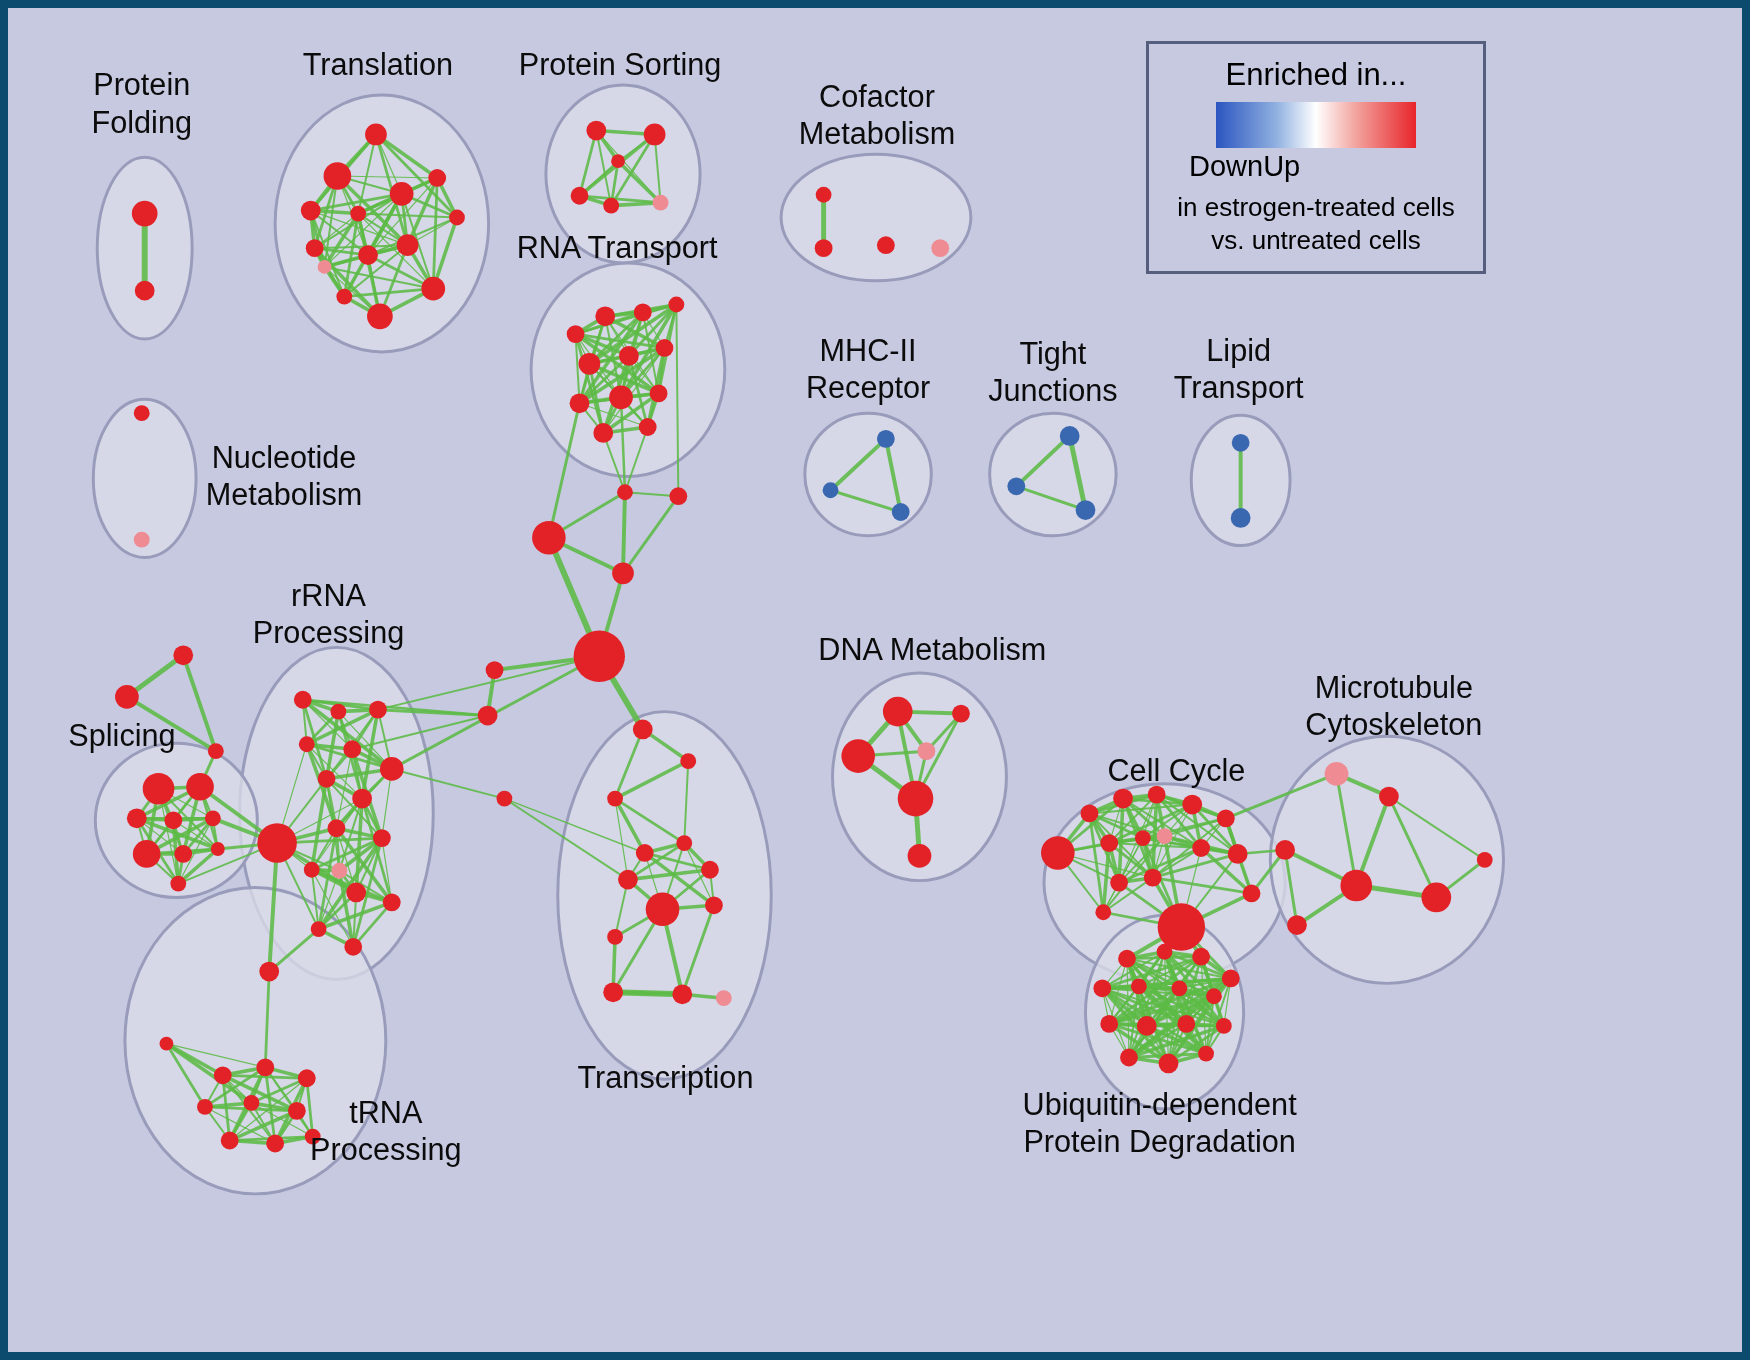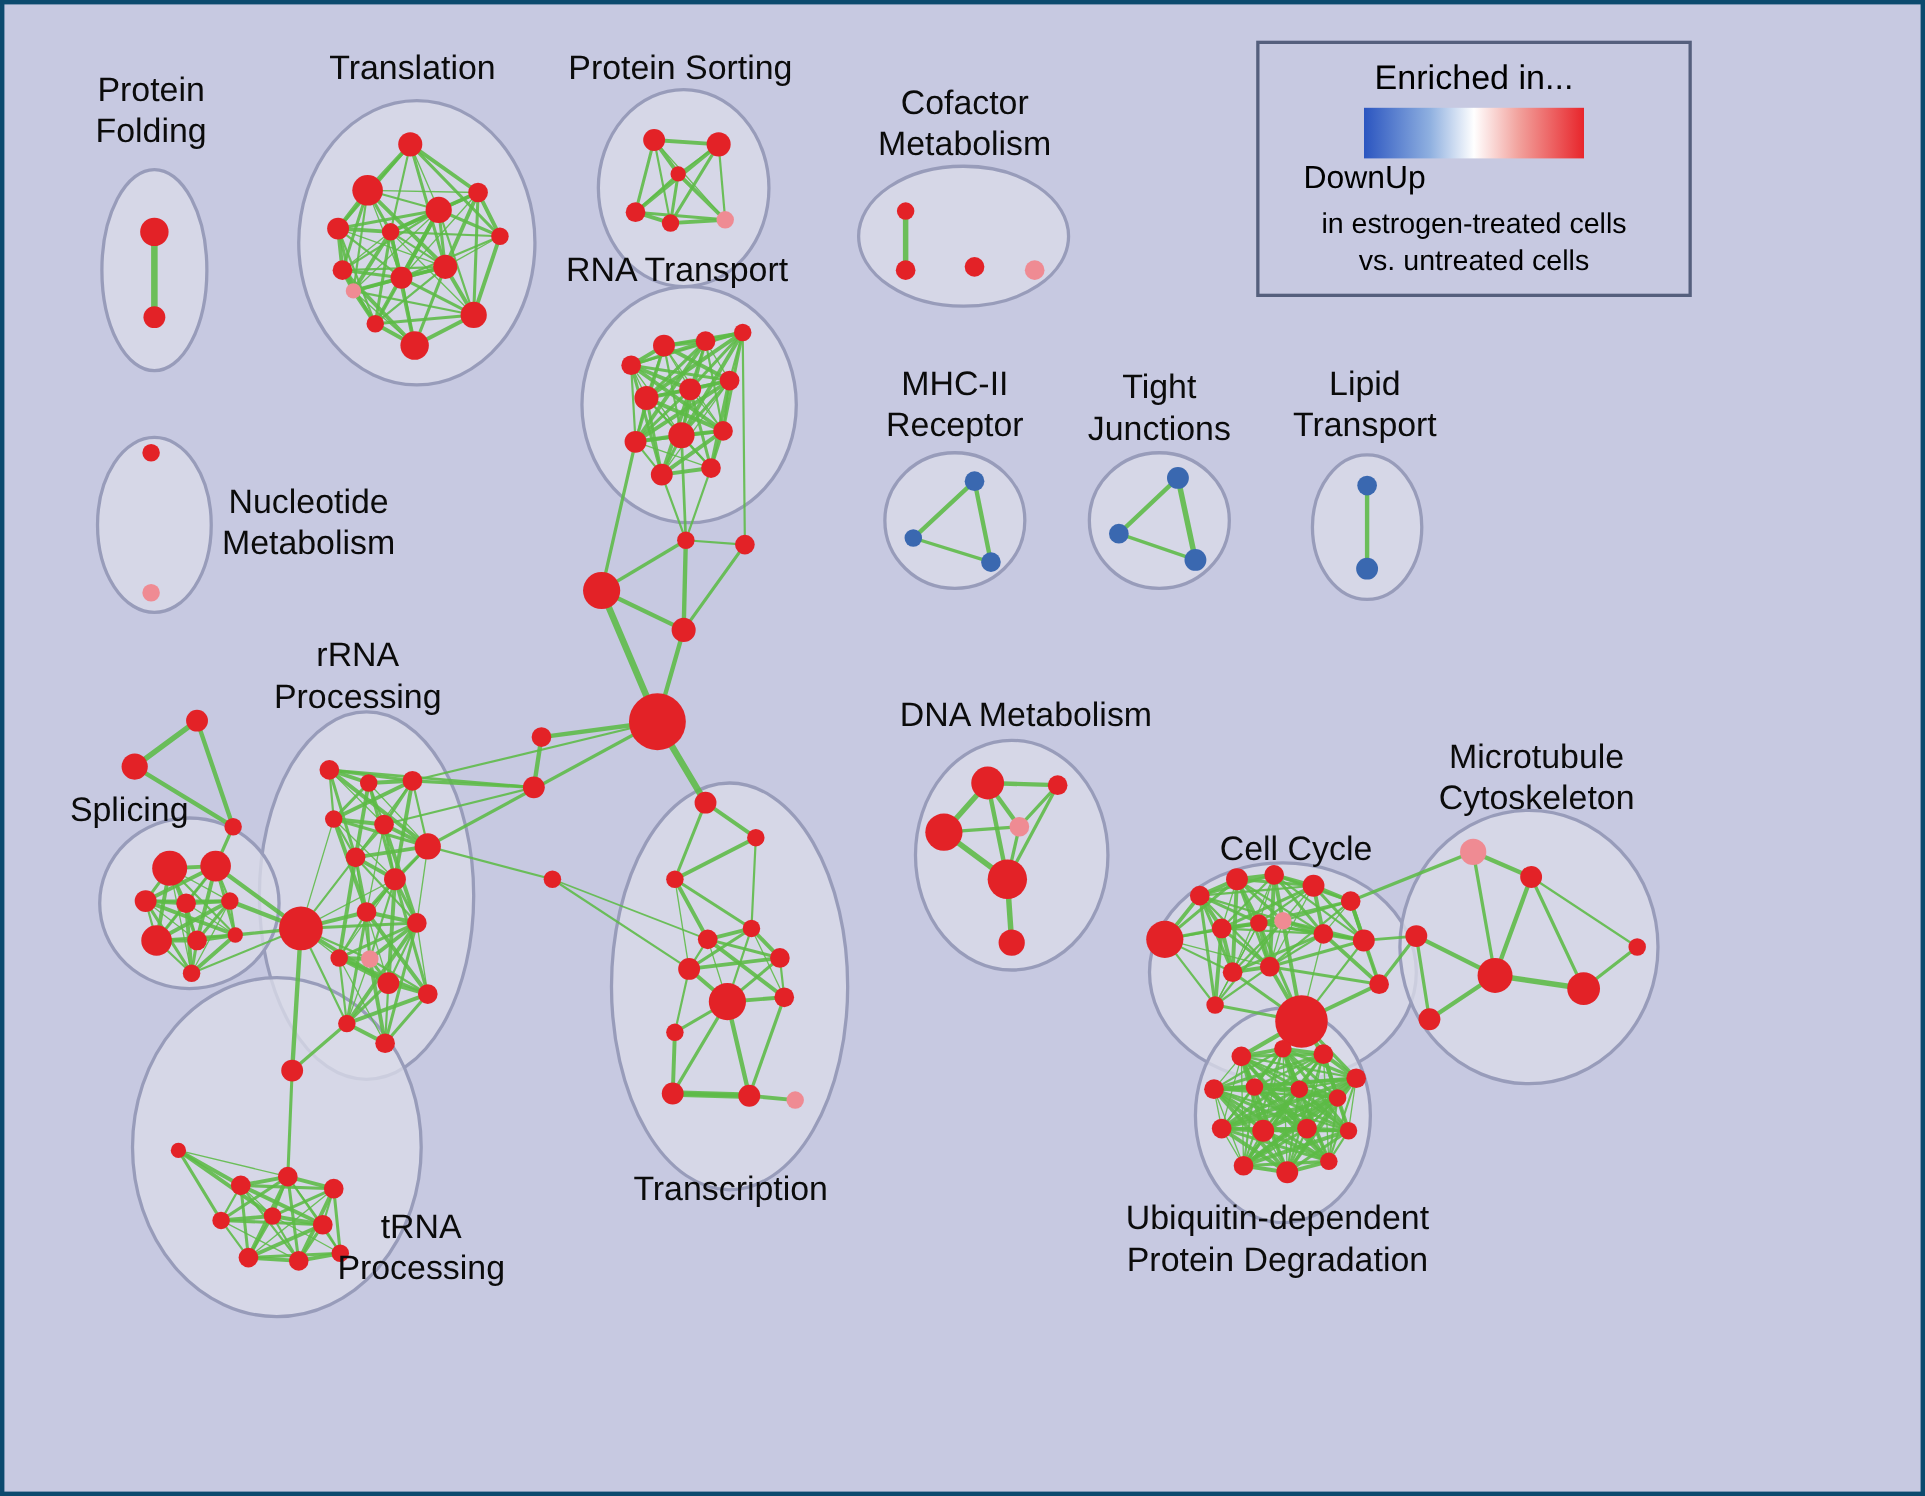--- a/index.html
+++ b/index.html
@@ -1,30 +1,30 @@
 <!DOCTYPE html>
 <html><head>
 <meta charset="utf-8">
 <style>
   html,body{margin:0;padding:0;background:#ffffff;}
   .figure{
     position:relative;
     width:1750px;height:1360px;
     box-sizing:border-box;
     background:#c7c9e1;
-    border:4px solid #0c4a6e;
+    border:8px solid #0c4a6e;
     overflow:hidden;
     font-family:"Liberation Sans",sans-serif;
   }
   svg.network{position:absolute;left:0;top:0;width:100%;height:100%;}
   .cluster-ellipse{fill:#dadbe8;fill-opacity:.78;stroke:#989cba;stroke-width:3;}
   .edge{stroke:#5cbb46;stroke-opacity:.88;stroke-linecap:round;fill:none;}
   .cluster-label{font-family:"Liberation Sans",sans-serif;font-size:31px;fill:#0b0b0b;text-anchor:middle;}
   .legend{
-    position:absolute;left:1138px;top:33px;width:396px;height:233px;
+    position:absolute;left:1138px;top:33px;width:340px;height:233px;
     box-sizing:border-box;border:3px solid #555f7d;
     text-align:center;color:#000;
   }
   .legend-title{font-size:31px;margin-top:13px;}
   .legend-gradient{
     width:200px;height:46px;margin:9px auto 2px auto;
     background:linear-gradient(to right,#2b55c0 0%,#8fb0e0 30%,#ffffff 50%,#f2a39e 70%,#e8252b 100%);
   }
   .legend-scale{display:flex;padding:0 40px;font-size:29px;}
   .legend-caption{font-size:26px;line-height:33px;margin-top:8px;}

